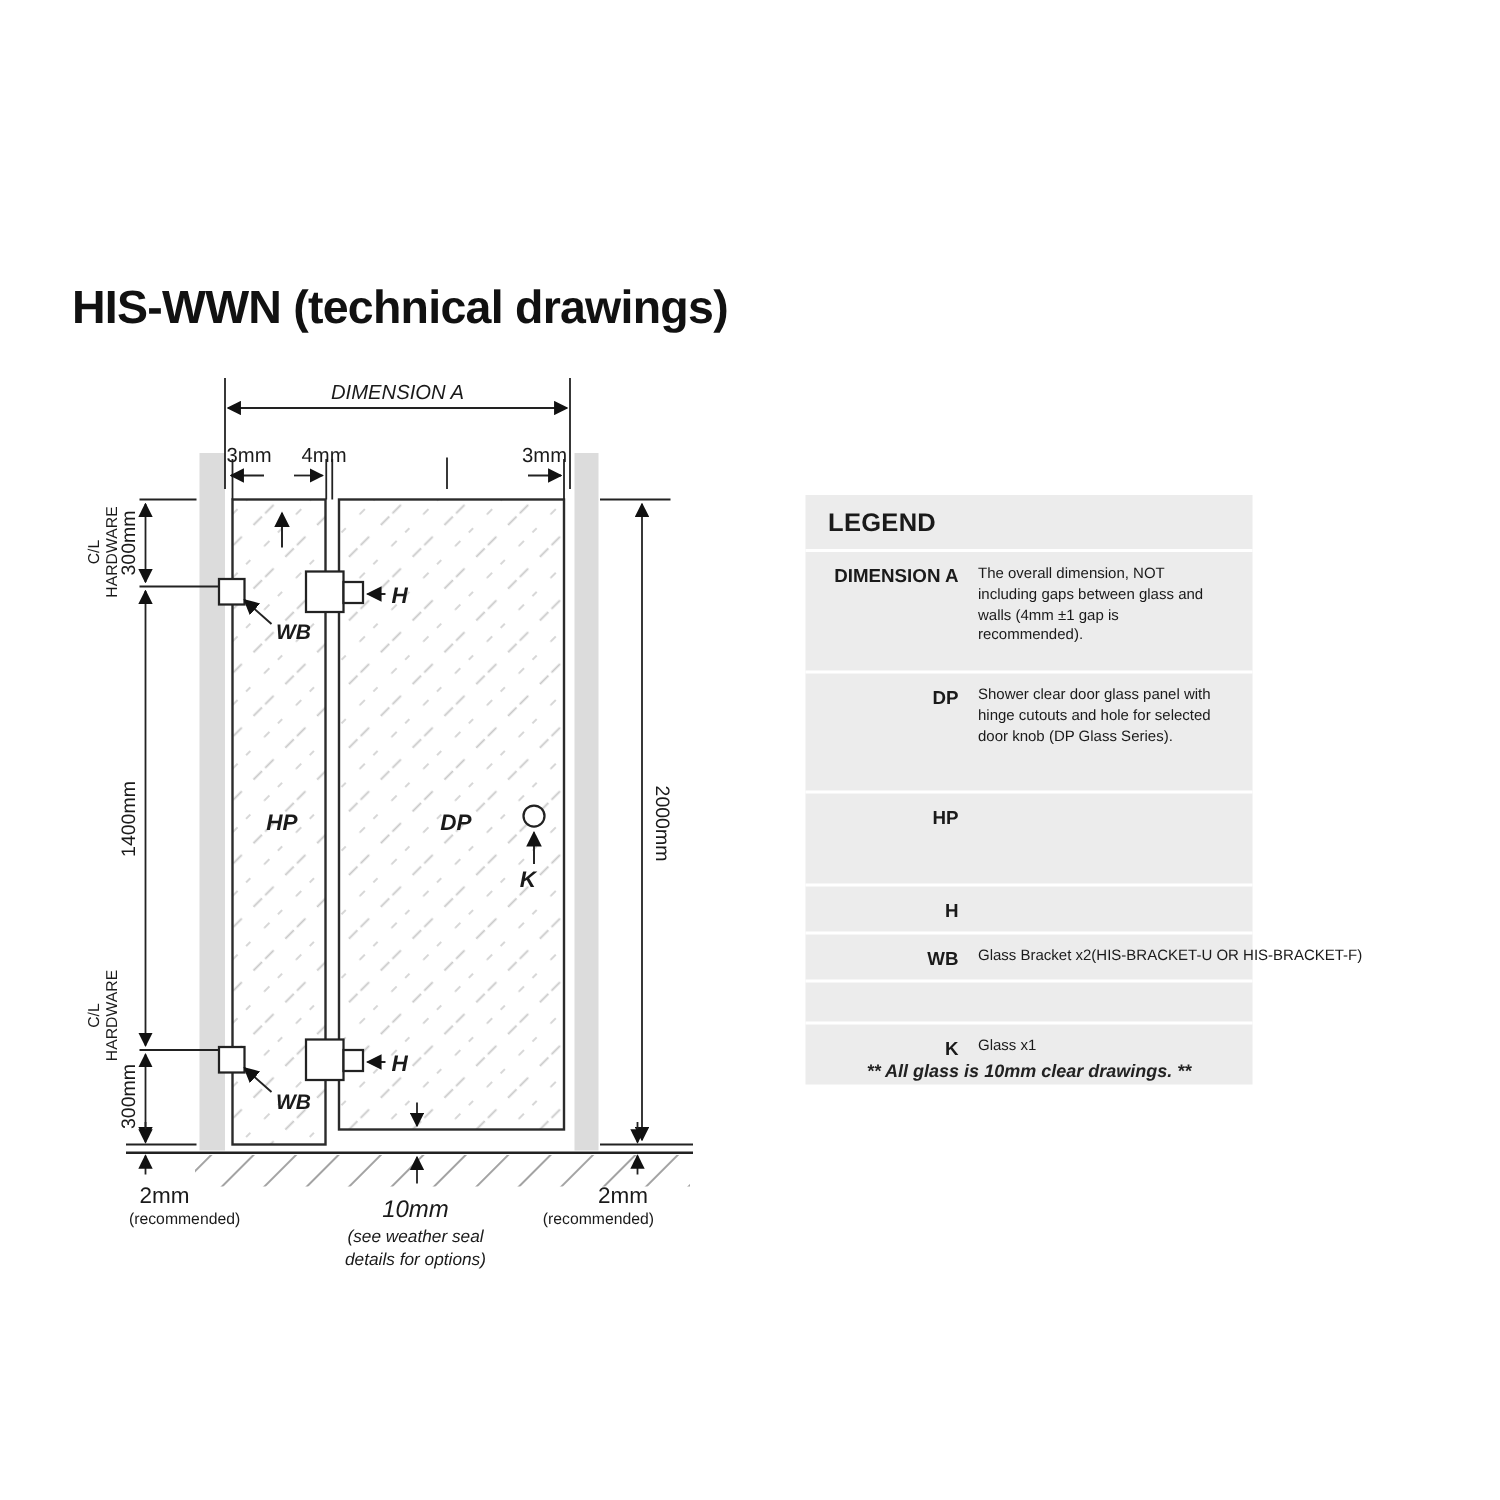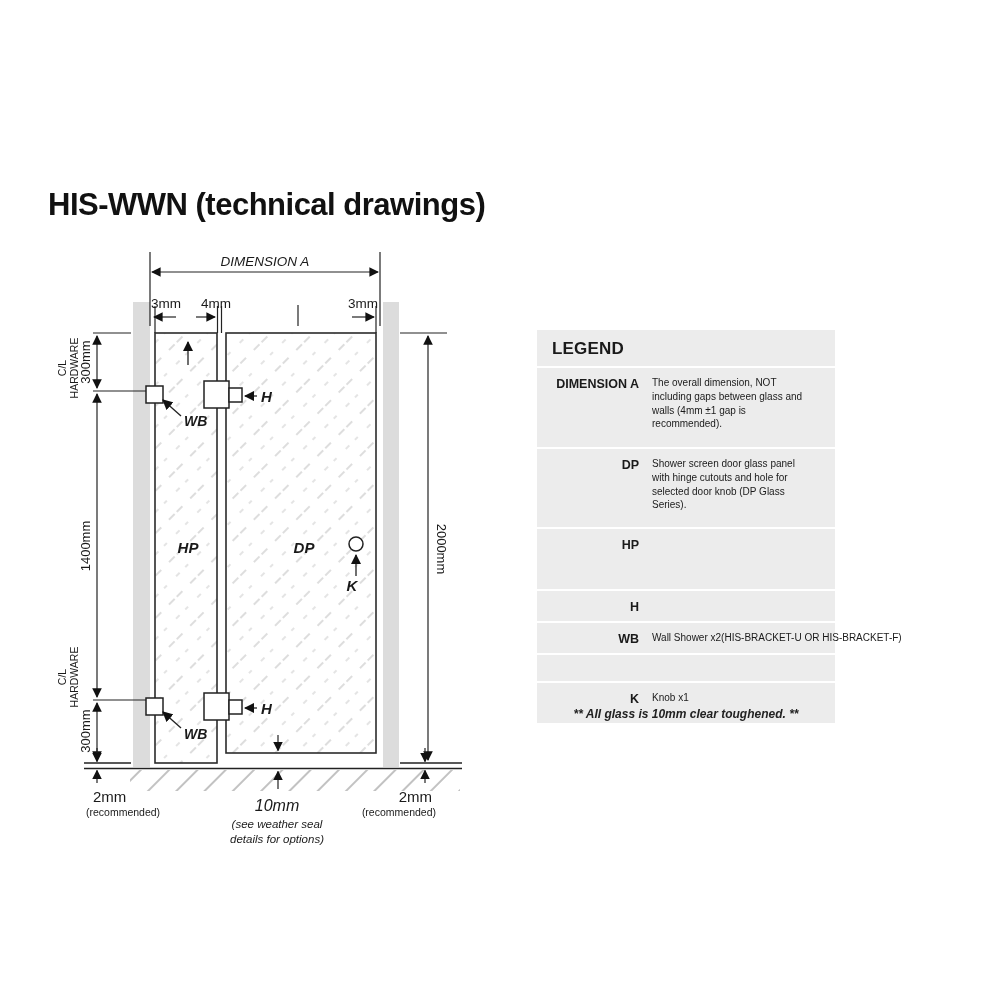--- a/index.html
+++ b/index.html
@@ -192,35 +192,35 @@
 
 <div class="legend">
   <div class="legend-header">LEGEND</div>
 
   <div class="legend-row row-dim">
     <div class="legend-term">DIMENSION A</div>
     <div class="legend-def">The overall dimension, NOT including gaps between glass and walls (4mm ±1 gap is recommended).</div>
   </div>
   <div class="legend-row row-dp">
     <div class="legend-term">DP</div>
-    <div class="legend-def">Shower screen door glass panel with hinge cutouts and hole for selected door knob (DP Glass Series).</div>
+    <div class="legend-def">Shower clear door glass panel with hinge cutouts and hole for selected door knob (DP Glass Series).</div>
   </div>
   <div class="legend-row row-hp">
     <div class="legend-term">HP</div>
   </div>
   <div class="legend-row row-h">
     <div class="legend-term">H</div>
   </div>
   <div class="legend-row row-wb">
     <div class="legend-term">WB</div>
-    <div class="legend-def">Wall Shower x2(HIS-BRACKET-U OR HIS-BRACKET-F)</div>
+    <div class="legend-def">Glass Bracket x2(HIS-BRACKET-U OR HIS-BRACKET-F)</div>
   </div>
   <div class="legend-row row-empty">
     <div class="legend-term"></div>
     <div class="legend-def"></div>
   </div>
   <div class="legend-row row-k">
     <div class="legend-term">K</div>
-    <div class="legend-def">Knob x1</div>
+    <div class="legend-def">Glass x1</div>
   </div>
 </div>
 
-<div class="legend-foot">** All glass is 10mm clear toughened. **</div>
+<div class="legend-foot">** All glass is 10mm clear drawings. **</div>
 
 </body></html>

